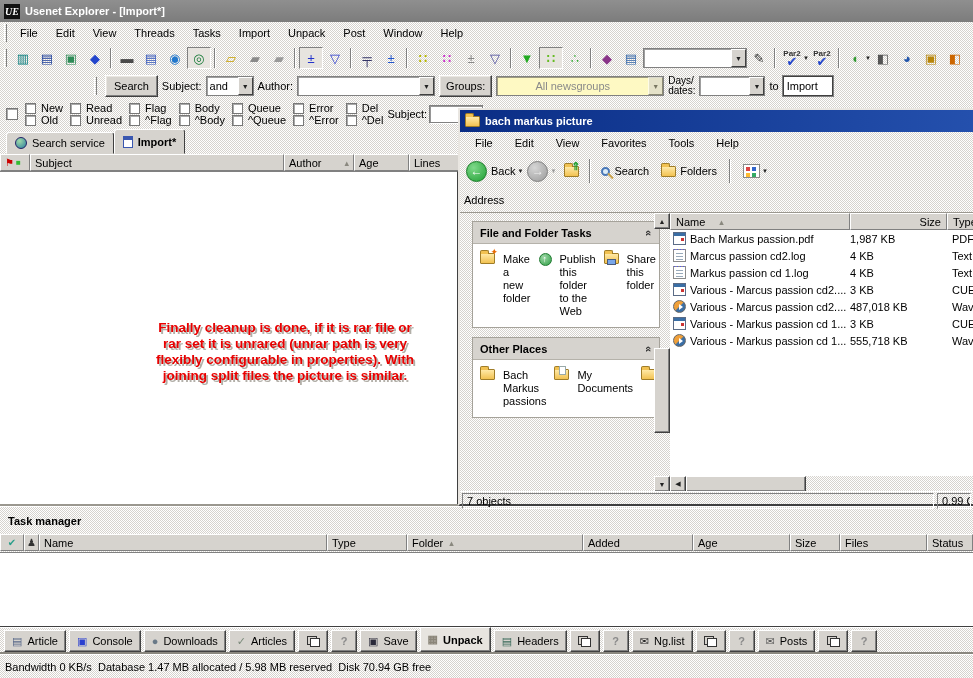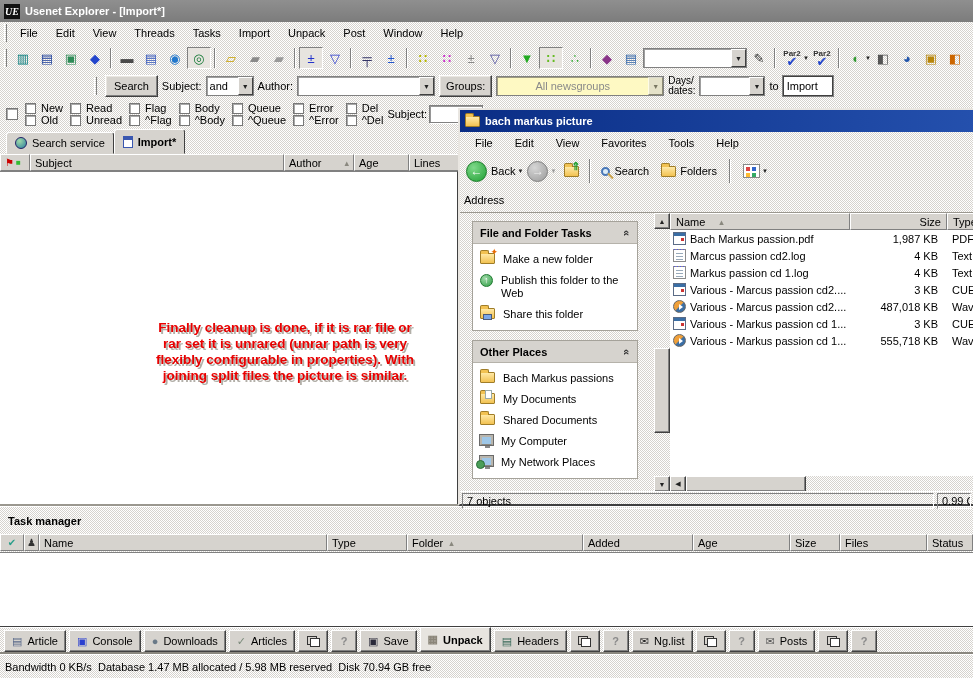--- a/index.html
+++ b/index.html
@@ -69,24 +69,24 @@
 .upov{position:absolute;right:-2px;top:-7px;color:#1c9e2e;font-weight:bold;font-size:11px}
 .mag{width:9px;height:9px;border:2px solid #4a78b8;border-radius:50%;position:relative;flex:none;background:#dcecf8}
 .mag::after{content:"";position:absolute;width:7px;height:2px;background:#caa24a;right:-6px;bottom:-3px;transform:rotate(45deg)}
 .views-grid{position:relative;width:17px;height:14px;background:#fff;border:1px solid #888;flex:none}
 .views-grid::before{content:"";position:absolute;left:2px;top:2px;width:4px;height:4px;background:#d44;box-shadow:6px 0 0 #36c,0 6px 0 #fb3,6px 6px 0 #3a6}
 #xaddr{height:24px;display:flex;align-items:center;gap:5px;padding:0 4px}
 #addrfield{flex:1;height:20px;background:#fff;border:1px solid #808080;box-shadow:inset 1px 1px 0 rgba(64,64,64,.5);display:flex;align-items:center;gap:4px;padding:0 3px;overflow:hidden}
 .caret{width:1px;height:12px;background:#000;flex:none}
 #xcontent{position:relative;height:279px;border-top:1px solid #9a978f;overflow:hidden}
 #taskpane{position:absolute;left:0;top:0;width:194px;height:279px;padding:8px 0 0 12px}
-.panel{width:166px;background:#fff;border:1px solid #a5a29a;margin-bottom:9px}
+.panel{width:188px;background:#fff;border:1px solid #a5a29a;margin-bottom:9px}
 .panel-h{height:22px;background:#d6d3ce;display:flex;align-items:center;justify-content:space-between;padding:0 7px;font-weight:bold;border-bottom:1px solid #b5b2aa}
 .chev{display:inline-block;transform:rotate(90deg);font-weight:bold;color:#333}
-.panel-b{padding:9px 5px 9px 7px;display:flex;flex-direction:column;gap:8px}
+.panel-b{padding:9px 5px 9px 7px;display:flex;flex-direction:row;gap:8px}
 .pitem{display:flex;gap:8px;align-items:flex-start;line-height:13px}
 .ti{flex:none;margin-top:0}
 .ti-new::after{content:"✦";color:#e86a00;position:absolute;right:-4px;top:-8px;font-size:9px}
 .ti-pub{width:13px;height:13px;border-radius:50%;background:radial-gradient(circle at 35% 30%,#9fd9a8,#2f9e45);border:1px solid #1f7a30;position:relative;flex:none}
 .ti-pub::after{content:"↑";position:absolute;left:3px;top:-1px;color:#fff;font-size:9px;font-weight:bold}
 .ti-share::after{content:"";position:absolute;left:2px;bottom:-2px;width:7px;height:4px;background:#7aa7e8;border:1px solid #4a5a7a}
 .ti-docs::after{content:"";position:absolute;right:2px;top:-4px;width:5px;height:7px;background:#fff;border:1px solid #9aa}
 .monitor{width:13px;height:10px;background:#9ec7e8;border:2px solid #b9b6ae;border-bottom:1px solid #8a8780;position:relative;flex:none;box-shadow:0 0 0 1px #6a6a6a}
 .monitor::after{content:"";position:absolute;left:3px;bottom:-4px;width:5px;height:2px;background:#888}
 .ti-net::before{content:"";position:absolute;left:-6px;bottom:-4px;width:7px;height:7px;border-radius:50%;background:#4a9e58;border:1px solid #2a6e38}
@@ -94,21 +94,21 @@
 .sbv{position:absolute;left:194px;top:0;width:16px;height:279px}
 .sb-btn{width:16px;height:16px;background:#d6d3ce;border:1px solid;border-color:#fff #404040 #404040 #fff;box-shadow:inset -1px -1px 0 #808080;display:flex;align-items:center;justify-content:center;font-size:7px;color:#222}
 .sb-thumb{position:absolute;left:0;width:16px;background:#d6d3ce;border:1px solid;border-color:#fff #404040 #404040 #fff;box-shadow:inset -1px -1px 0 #808080}
 .sbh{position:absolute;left:210px;top:263px;width:305px;height:16px;display:flex}
 
 #filelist{position:absolute;left:210px;top:0;width:305px;height:263px;background:#fff}
 #flheader{display:flex;height:17px}
 .fhcell{height:17px;background:#d6d3ce;border:1px solid;border-color:#fff #808080 #808080 #fff;display:flex;align-items:center;padding:0 5px;overflow:hidden;flex:none}
 .frow{display:flex;align-items:center;height:17px}
 .fnamec{width:180px;display:flex;align-items:center;gap:4px;padding-left:3px;overflow:hidden;white-space:nowrap;flex:none}
-.fsize{width:97px;text-align:right;padding-right:9px;flex:none;white-space:nowrap}
+.fsize{width:97px;padding-right:9px;flex:none;white-space:nowrap}
 .ftype{padding-left:5px;white-space:nowrap}
 .fi{width:13px;height:13px;flex:none;position:relative}
 .fi-app{background:#fff;border:1px solid #5a6b86}
 .fi-app::before{content:"";position:absolute;left:0;top:0;right:0;height:3px;background:#3a6ea5}
 .fi-app::after{content:"";position:absolute;right:1px;top:5px;width:3px;height:3px;background:#c33}
 .fi-text{background:#fff;border:1px solid #8a8a8a}
 .fi-text::before{content:"";position:absolute;left:0;right:0;top:-2px;height:2px;background:repeating-linear-gradient(90deg,#55e 0 1px,transparent 1px 3px)}
 .fi-text::after{content:"";position:absolute;left:2px;top:3px;right:2px;height:7px;background:repeating-linear-gradient(#9ab 0 1px,transparent 1px 3px)}
 .fi-wav{border-radius:50%;background:linear-gradient(135deg,#f0a03a 45%,#3a6ea5 55%);border:1px solid #666}
 .fi-wav::after{content:"";position:absolute;left:5px;top:3px;border-left:4px solid #fff;border-top:3px solid transparent;border-bottom:3px solid transparent}

